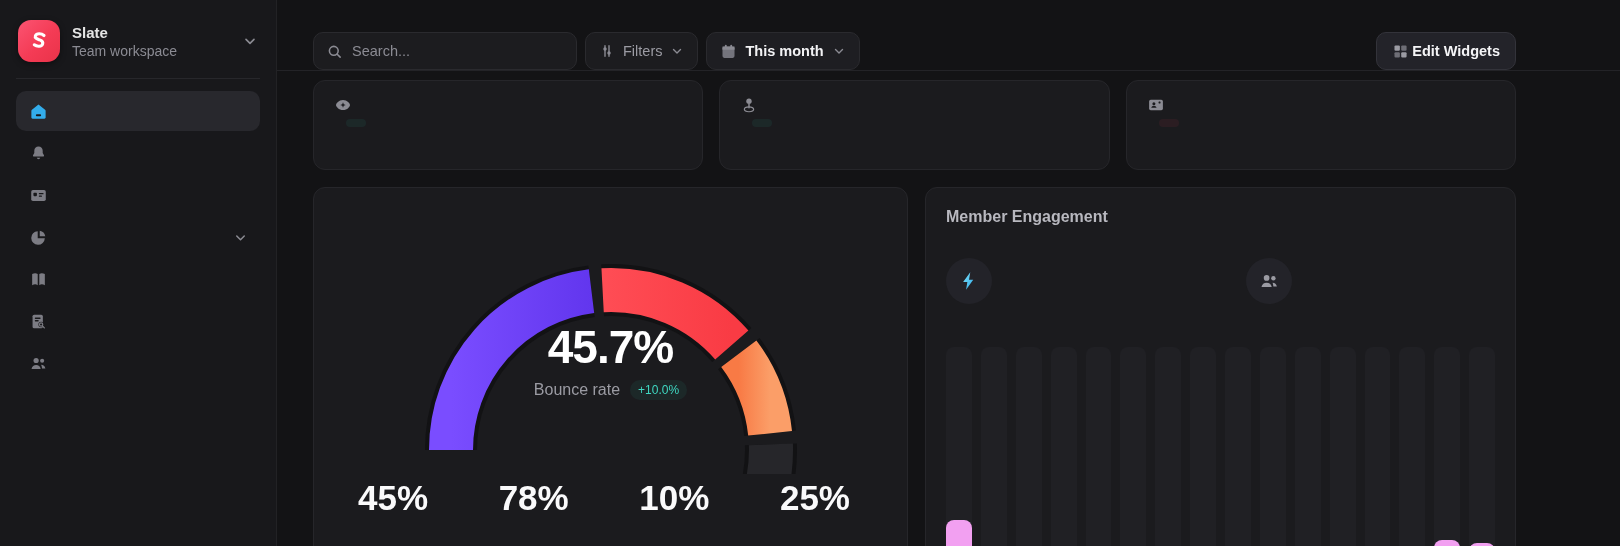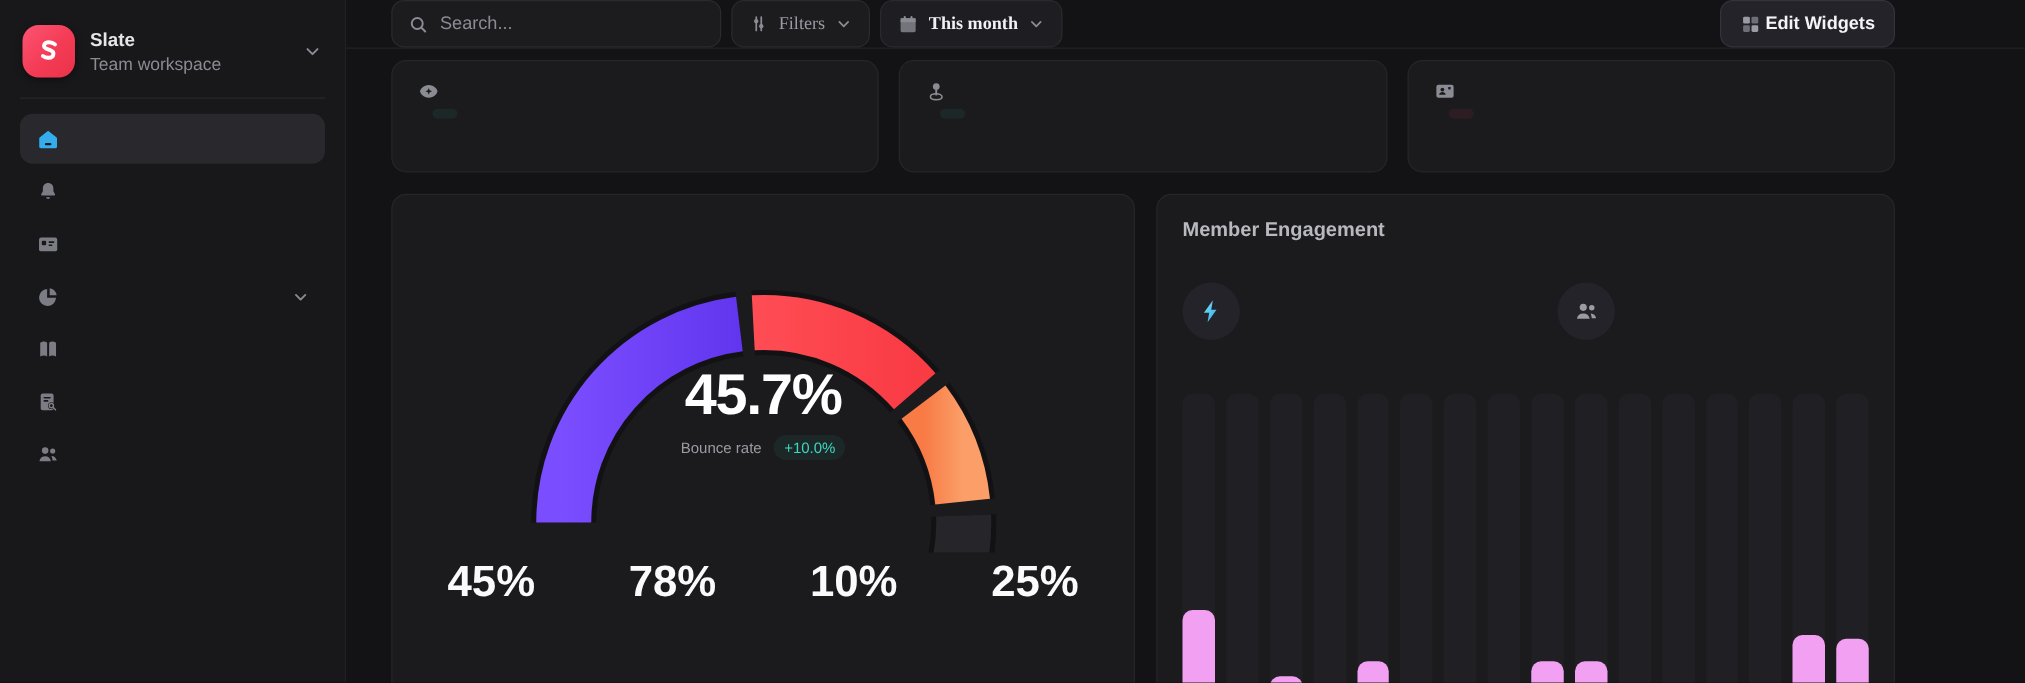--- a/index.html
+++ b/index.html
@@ -37,36 +37,37 @@
   }
   .nav-item.active { background:#28282d; color:#ffffff; font-weight:600; }
   .nav-item .n-icon { width:20px; height:20px; display:flex; align-items:center; justify-content:center; }
   .nav-item .n-right { margin-left:auto; font-size:14px; color:#9a9aa2; display:flex; align-items:center; }
   
   .main { flex:1; background:#131315; display:flex; flex-direction:column; }
   .topbar {
     height:87px; display:flex; align-items:center;
     padding:0 104px 0 36px; gap:8px;
     border-bottom:1px solid #232327;
+    margin-top:32px;
   }
   .searchbox {
     width:264px; height:38px; border-radius:10px;
     background:#1c1c1f; border:1px solid #2a2a2e;
     display:flex; align-items:center; gap:9px; padding:0 12px;
   }
   .searchbox input {
     background:transparent; border:none; outline:none;
     color:#e4e4e8; font-size:14.5px; width:100%;
     font-family:"Liberation Sans", sans-serif;
   }
   .searchbox input::placeholder { color:#8b8b93; }
   .tb-btn {
     height:38px; border-radius:10px; border:1px solid #2a2a2e;
     background:#1c1c1f; display:flex; align-items:center; gap:8px;
-    padding:0 13px; font-size:14.5px; color:#9b9ba3; cursor:pointer;font-family:Liberation Serif, serif;
+    padding:0 13px; font-size:14.5px; color:#9b9ba3; cursor:pointer;
   }
   .tb-btn.light { color:#f2f2f4; font-weight:600; background:#1e1e22; }
   .edit-btn {
     margin-left:auto; height:38px; border-radius:10px;
     background:#232329; border:1px solid #33333a;
     display:flex; align-items:center; gap:3px; padding:0 15px;
     font-size:14.5px; font-weight:600; color:#f4f4f6; cursor:pointer;
   }
   .content { padding:9px 104px 0 36px; }
   .stats-row { display:flex; gap:16px; }
@@ -85,24 +86,24 @@
   .panel {
     background:#1b1b1e; border:1px solid #26262a; border-radius:12px;
     padding:20px; position:relative; height:420px; overflow:hidden;
   }
   .panel-title { font-size:16px; color:#b8b8bf; }
   .traffic-panel { width:595px; min-width:595px; }
   .gauge-wrap { position:relative; width:470px; margin:4px auto 0 auto; }
   .gauge-center { position:absolute; left:0; right:0; top:108px; text-align:center; }
   .gauge-value { font-size:46px; font-weight:600; color:#ffffff; letter-spacing:-1px; }
   .gauge-sub { margin-top:6px; display:flex; align-items:center; justify-content:center; gap:10px; }
-  .gauge-sub-label { font-size:12px; color:#9b9ba3; }
+  .gauge-sub-label { font-size:16px; color:#9b9ba3; }
   .pill.small { font-size:12px; padding:3px 8px; }
   .gauge-labels {
-    position:absolute; left:0; right:0; top:290px;
+    position:absolute; left:0; right:13px; top:290px;
     display:flex; justify-content:space-between; padding:0 44px;text-align:center;
   }
   .gauge-labels span { font-size:35px; font-weight:600; color:#fafafb; }
   .engage-panel { flex:1; }
   .engage-stats { display:flex; margin-top:32px; }
   .engage-item { display:flex; align-items:center; gap:14px; }
   .engage-item:first-child { width:300px; }
   .engage-icon {
     width:46px; height:46px; border-radius:50%;
     background:#232329; display:flex; align-items:center; justify-content:center;

